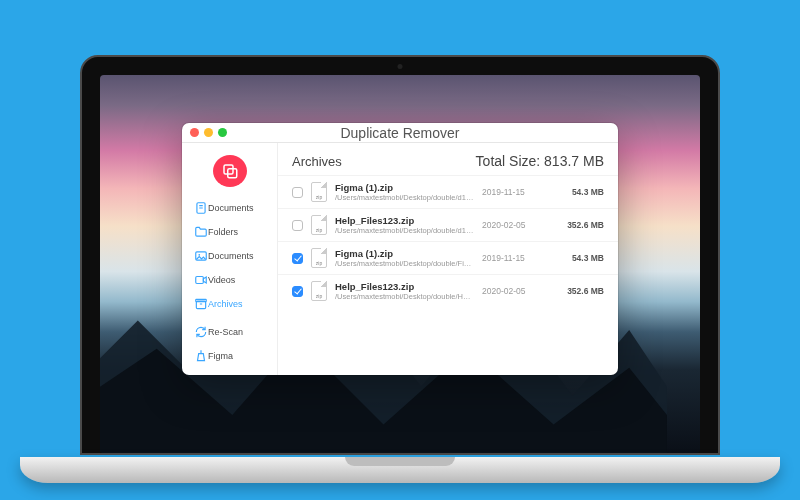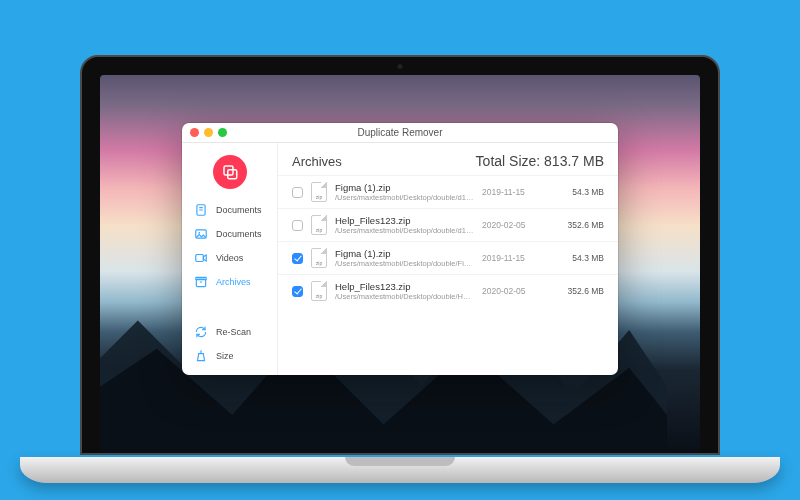--- a/index.html
+++ b/index.html
@@ -87,41 +87,41 @@
     position: relative;
   }
   .traffic { display: flex; gap: 5px; }
   .dot { width: 9px; height: 9px; border-radius: 50%; }
   .dot.red { background: #ff5f57; }
   .dot.yellow { background: #febc2e; }
   .dot.green { background: #28c840; }
   .titlebar .title {
     position: absolute; left: 0; right: 0;
     text-align: center;
-    font-size: 10px; color: #555;
+    font-size: 14px; color: #555;
     pointer-events: none;
   }
   .body { flex: 1; display: flex; min-height: 0;}
   .sidebar {
     width: 96px;
     border-right: 1px solid #eee;
     display: flex; flex-direction: column;
     padding-top: 8px;
   }
   .logo {
     width: 34px; height: 34px;
     border-radius: 50%;
     background: #ff3856;
     margin: 4px auto 10px auto;
     display: flex; align-items: center; justify-content: center;
   }
   .logo svg { width: 18px; height: 18px; }
   .nav { display: flex; flex-direction: column; gap: 2px; padding: 0 6px; }
   .nav-item {
-    display: flex; align-items: center; gap: 8px;
+    display: flex; align-items: center; gap: 0;
     padding: 4px 6px;
     font-size: 9px;
     color: #4a4a4a;
     border-radius: 4px;
     cursor: pointer;
   }
   .nav-item .ic {
     width: 14px; height: 14px;
     display: flex; align-items: center; justify-content: center;
     color: #3aa6ff;
@@ -183,24 +183,24 @@
     background: linear-gradient(135deg, #fff 49%, #ccc 50%);
   }
   .fileicon::after {
     content: "zip";
     position: absolute;
     bottom: 1px; left: 0; right: 0;
     font-size: 5px; text-align: center;
     color: #888;
   }
   .meta { flex: 1; min-width: 0; }
-  .name { font-size: 9.5px; color: #333; }
+  .name { font-size: 9.5px; color: #333; font-weight: bold; }
   .path { font-size: 7.5px; color: #9a9a9a; white-space: nowrap; overflow: hidden; text-overflow: ellipsis; }
   .date { font-size: 8.5px; color: #9a9a9a; width: 60px; text-align: left; }
-  .size { font-size: 8.5px; color: #555; width: 54px; text-align: right; }
+  .size { font-size: 8.5px; color: #555; width: 54px; text-align: right; font-weight: bold; }
 </style>
 </head>
 <body>
 
 <div class="laptop">
   <div class="bezel">
     <div class="camera"></div>
     <div class="screen">
       <svg class="mountains" viewBox="0 0 600 240" preserveAspectRatio="none">
         <path d="M0,240 L0,140 L40,100 L90,150 L150,60 L220,160 L280,90 L340,170 L420,70 L500,180 L560,110 L600,170 L600,240 Z" fill="#14202b" opacity="0.9"></path>
@@ -232,20 +232,28 @@
                       <rect x="5" y="3" width="14" height="18" rx="2" fill="none" stroke="currentColor" stroke-width="2"></rect>
                       <line x1="9" y1="8" x2="15" y2="8" stroke="currentColor" stroke-width="2"></line>
                       <line x1="9" y1="12" x2="15" y2="12" stroke="currentColor" stroke-width="2"></line>
                     </svg>
                   </span>
                   <span>Documents</span>
                 </div>
                 <div class="nav-item">
                   <span class="ic">
                     <svg viewBox="0 0 24 24" width="14" height="14">
+                      <path d="M3 6a2 2 0 012-2h4l2 3h8a2 2 0 012 2v8a2 2 0 01-2 2H5a2 2 0 01-2-2V6z" fill="none" stroke="currentColor" stroke-width="2"></path>
+                    </svg>
+                  </span>
+                  <span>Folders</span>
+                </div>
+                <div class="nav-item">
+                  <span class="ic">
+                    <svg viewBox="0 0 24 24" width="14" height="14">
                       <rect x="3" y="5" width="18" height="14" rx="2" fill="none" stroke="currentColor" stroke-width="2"></rect>
                       <circle cx="9" cy="10" r="1.5" fill="currentColor"></circle>
                       <path d="M4 18l5-5 4 4 3-3 4 4" fill="none" stroke="currentColor" stroke-width="2"></path>
                     </svg>
                   </span>
                   <span>Documents</span>
                 </div>
                 <div class="nav-item">
                   <span class="ic">
                     <svg viewBox="0 0 24 24" width="14" height="14">
@@ -275,21 +283,21 @@
                     </svg>
                   </span>
                   <span>Re-Scan</span>
                 </div>
                 <div class="nav-item">
                   <span class="ic">
                     <svg viewBox="0 0 24 24" width="14" height="14">
                       <path d="M12 2v6M8 8h8l2 12H6L8 8z" fill="none" stroke="currentColor" stroke-width="2"></path>
                     </svg>
                   </span>
-                  <span>Size</span>
+                  <span>Figma</span>
                 </div>
               </div>
           </div>
           <div class="main">
             <div class="main-header">
               <div class="h">Archives</div>
               <div class="total">Total Size: 813.7 MB</div>
             </div>
             <div class="list" id="file-list">
                 <div class="row">

